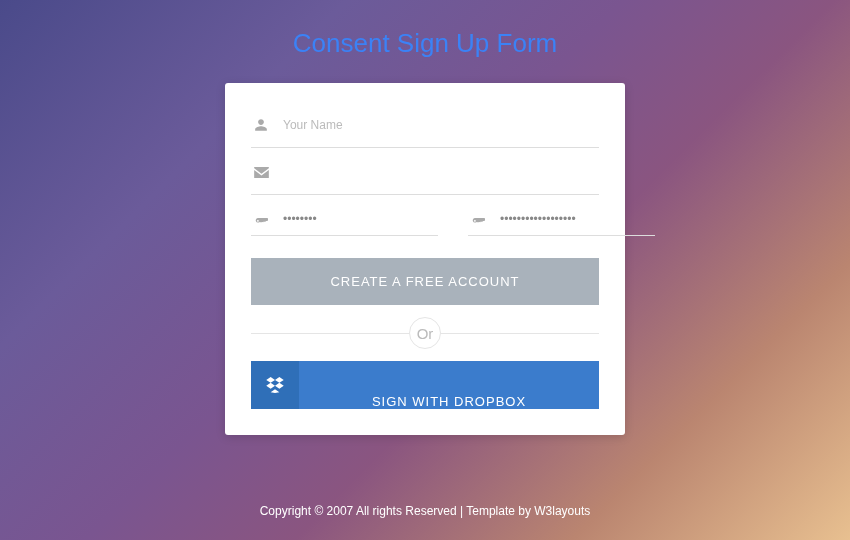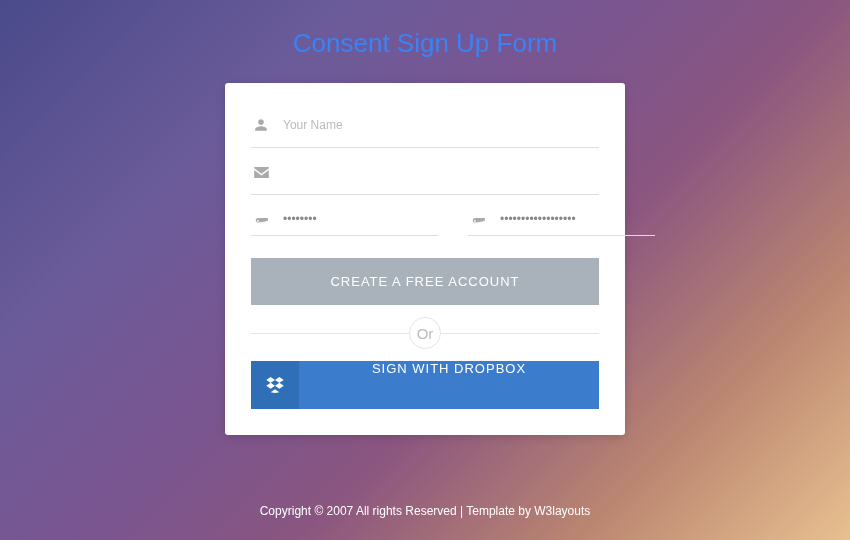--- a/index.html
+++ b/index.html
@@ -99,21 +99,21 @@
       height: 32px;
       border: 1px solid #e5e5e5;
       border-radius: 50%;
       background: #fff;
       font-size: 15px;
       color: #bbb;
     }
     .btn-dropbox {
       width: 100%;
       display: flex;
-      align-items: flex-start;
+      align-items: flex-end;
       background: #3b7ccc;
       color: #fff;
       border: none;
       cursor: pointer;
       height: 48px;
     }
     .dropbox-icon-box {
       width: 48px;
       height: 48px;
       background: #2f6fb8;

